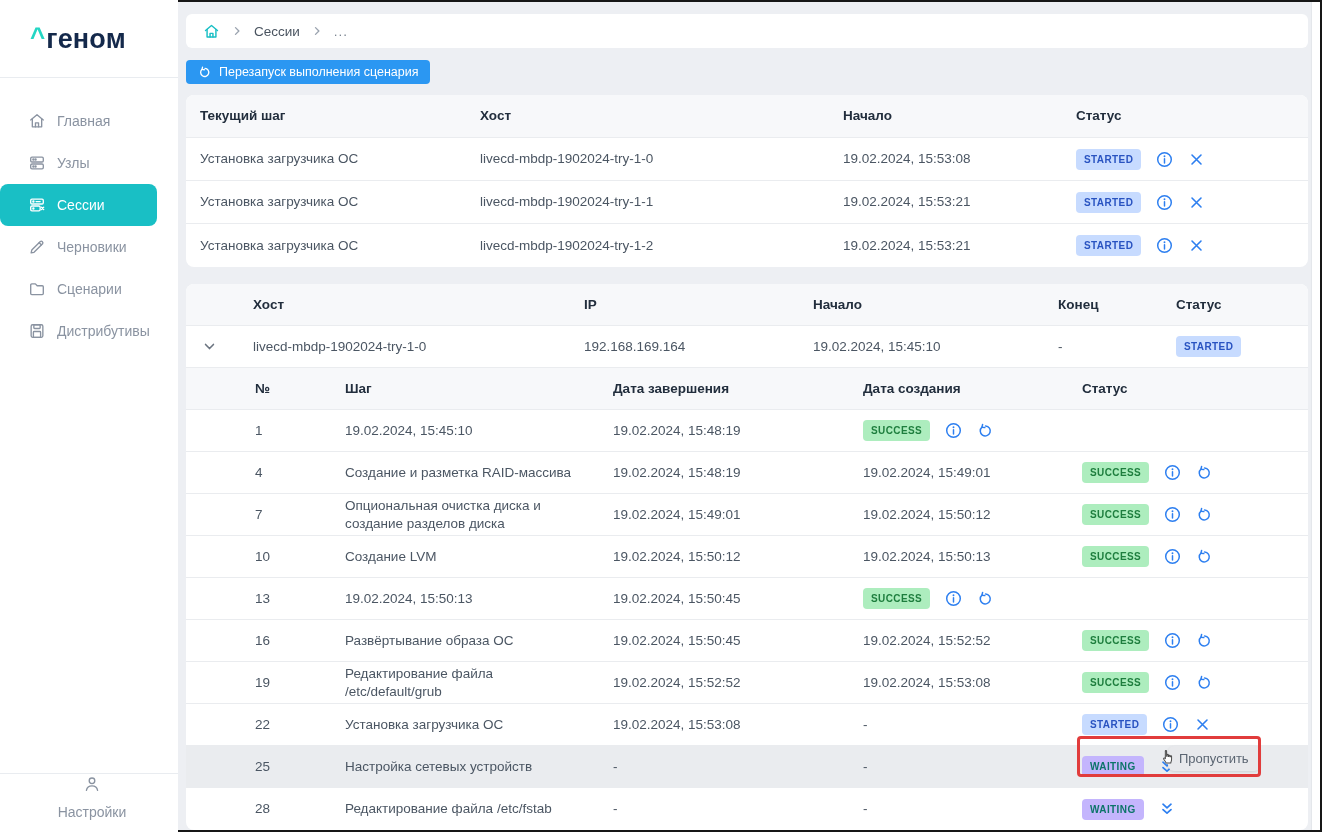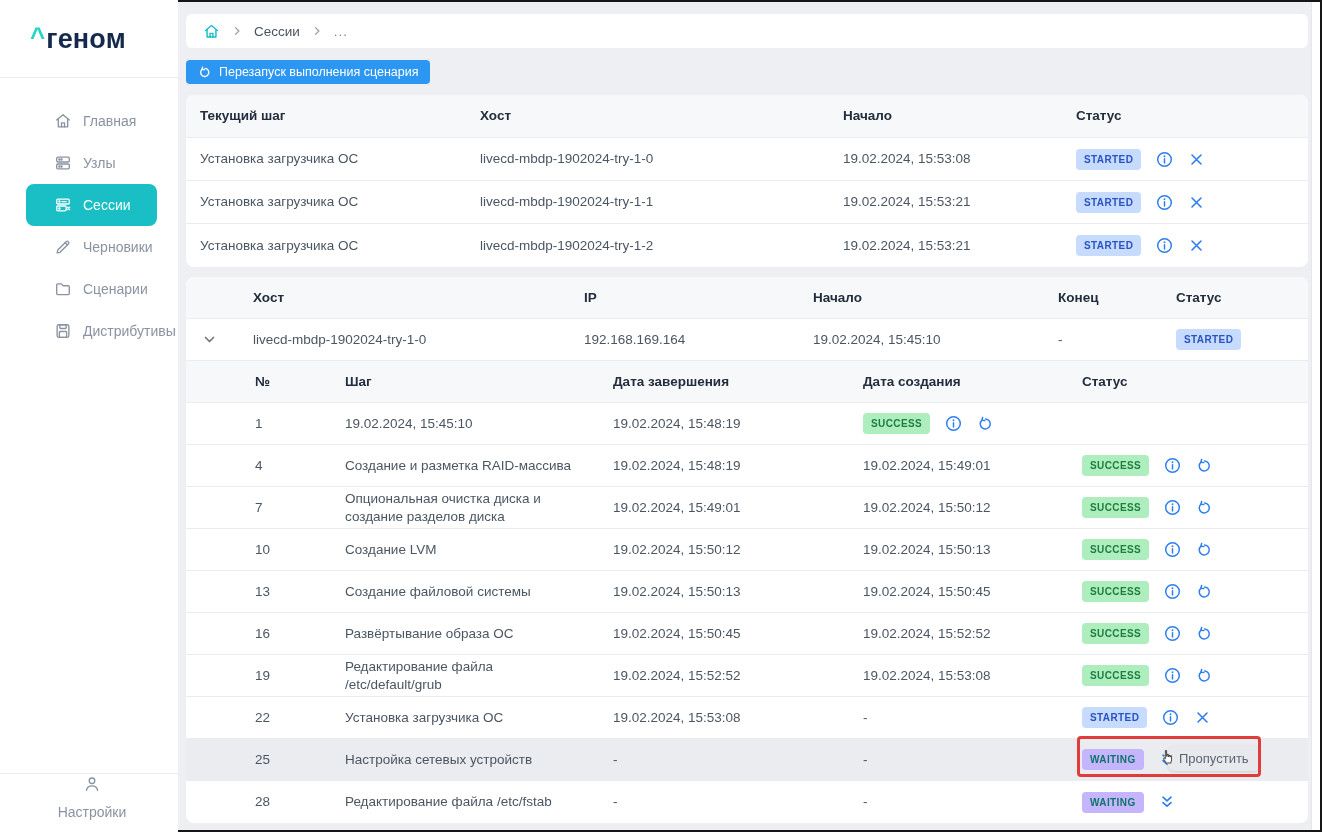--- a/index.html
+++ b/index.html
@@ -6,42 +6,42 @@
   html,body { width:1322px; height:832px; }
   body { font-family:"Liberation Sans", sans-serif; background:#fff; }
   .app { position:relative; width:1322px; height:832px; display:flex; overflow:hidden;
          box-shadow: inset 0 0 0 2px #161616; background:#EDEFF3; }
 
   
   .sidebar { width:178px; background:#fff; display:flex; flex-direction:column; flex:0 0 178px; padding-top:2px; }
   .logo { height:76px; display:flex; align-items:center; padding-left:30px; border-bottom:1px solid #E9ECF0; }
   .logo-caret { color:#24D6C4; font-weight:800; font-size:26px; margin-right:1px; transform:translateY(-2px); display:inline-block; }
   .logo-text { color:#14294B; font-weight:700; font-size:27px; letter-spacing:.2px; }
-  .nav { padding-top:22px; display:flex; flex-direction:column;padding-left:26px; }
+  .nav { padding-top:22px; display:flex; flex-direction:column; }
   .nav-item { height:42px; display:flex; align-items:center; gap:11px; padding-left:27px; margin-right:21px;
               color:#8A93A1; font-size:14px; cursor:pointer; border-radius:8px; }
   .nav-item .nav-ic { width:19px; height:19px; display:flex; align-items:center; justify-content:center; flex:0 0 19px; }
   .nav-item.active { background:#19BFC5; color:#fff; }
   .nav-bottom { margin-top:auto; border-top:1px solid #E9ECF0; margin-bottom:2px; }
   .nav-bottom .nav-item { height:56px; border-radius:0;flex-direction:column; }
   svg.ic { display:block; }
 
   
   .main { flex:1; padding:14px 14px 0 8px; position:relative; }
   .crumb-bar { height:34px; background:#fff; border-radius:6px; display:flex; align-items:center;
                padding:0 16px; gap:11px; margin-bottom:12px; }
   .crumb-label { font-size:13.5px; color:#49535F; }
   .crumb-dots { font-size:13.5px; color:#7C8692; letter-spacing:1px; }
   .btn-row { height:24px; margin-bottom:11px; }
   .btn-restart { display:inline-flex; align-items:center; gap:8px; height:24px; padding:9px 12px;
                  background:#2B97F2; color:#fff; border:none; border-radius:4px; font-size:12.5px;
                  font-family:"Liberation Sans", sans-serif; cursor:pointer; }
 
   .card { background:#fff; border-radius:8px; overflow:hidden; }
-  .card1 { margin-bottom:10px; }
+  .card1 { margin-bottom:17px; }
   .cell { padding:0 14px; display:flex; align-items:center; font-size:13.5px; color:#4B5663; line-height:1.3; }
   .head .cell { font-weight:700; color:#222E3D; }
 
   .t1-row { display:grid; grid-template-columns:280px 363px 233px 1fr; height:43px; border-bottom:1px solid #EAECEF; }
   .t1-row:last-of-type { border-bottom:none; }
   .t2-row { display:grid; grid-template-columns:53px 331px 229px 245px 118px 1fr; height:42px; border-bottom:1px solid #EAECEF; }
   .t3-row { display:grid; grid-template-columns:90px 268px 250px 219px 1fr; height:42px; padding-left:55px; border-bottom:1px solid #EAECEF; }
   .t3-row:last-of-type { border-bottom:none; }
   .head { background:#F7F8FA; }
   .t3-row.hl { background:#EAECEF; }
@@ -393,21 +393,20 @@
                 <path d="M5.0 4.1 A5 5 0 1 0 8.6 2.9"></path>
                 <path d="M5.6 1.4 L5.0 4.2 L7.8 4.6"></path>
               </svg>
             </span>
 
           </div>
         </div>
 
         <div class="t3-row">
           <div class="cell">13</div>
-          <div class="cell">Создание файловой системы</div>
           <div class="cell">19.02.2024, 15:50:13</div>
           <div class="cell">19.02.2024, 15:50:45</div>
           <div class="cell status-cell">
             <span class="badge badge-success">SUCCESS</span>
             <span class="ic-btn">
               <svg class="ic" width="17" height="17" viewBox="0 0 16 16" fill="none" stroke="currentColor" stroke-width="1.4">
                 <circle cx="8" cy="8" r="6.4"></circle>
                 <line x1="8" y1="7.3" x2="8" y2="11.2" stroke-linecap="round"></line>
                 <circle cx="8" cy="4.9" r="0.9" fill="currentColor" stroke="none"></circle>
               </svg>

